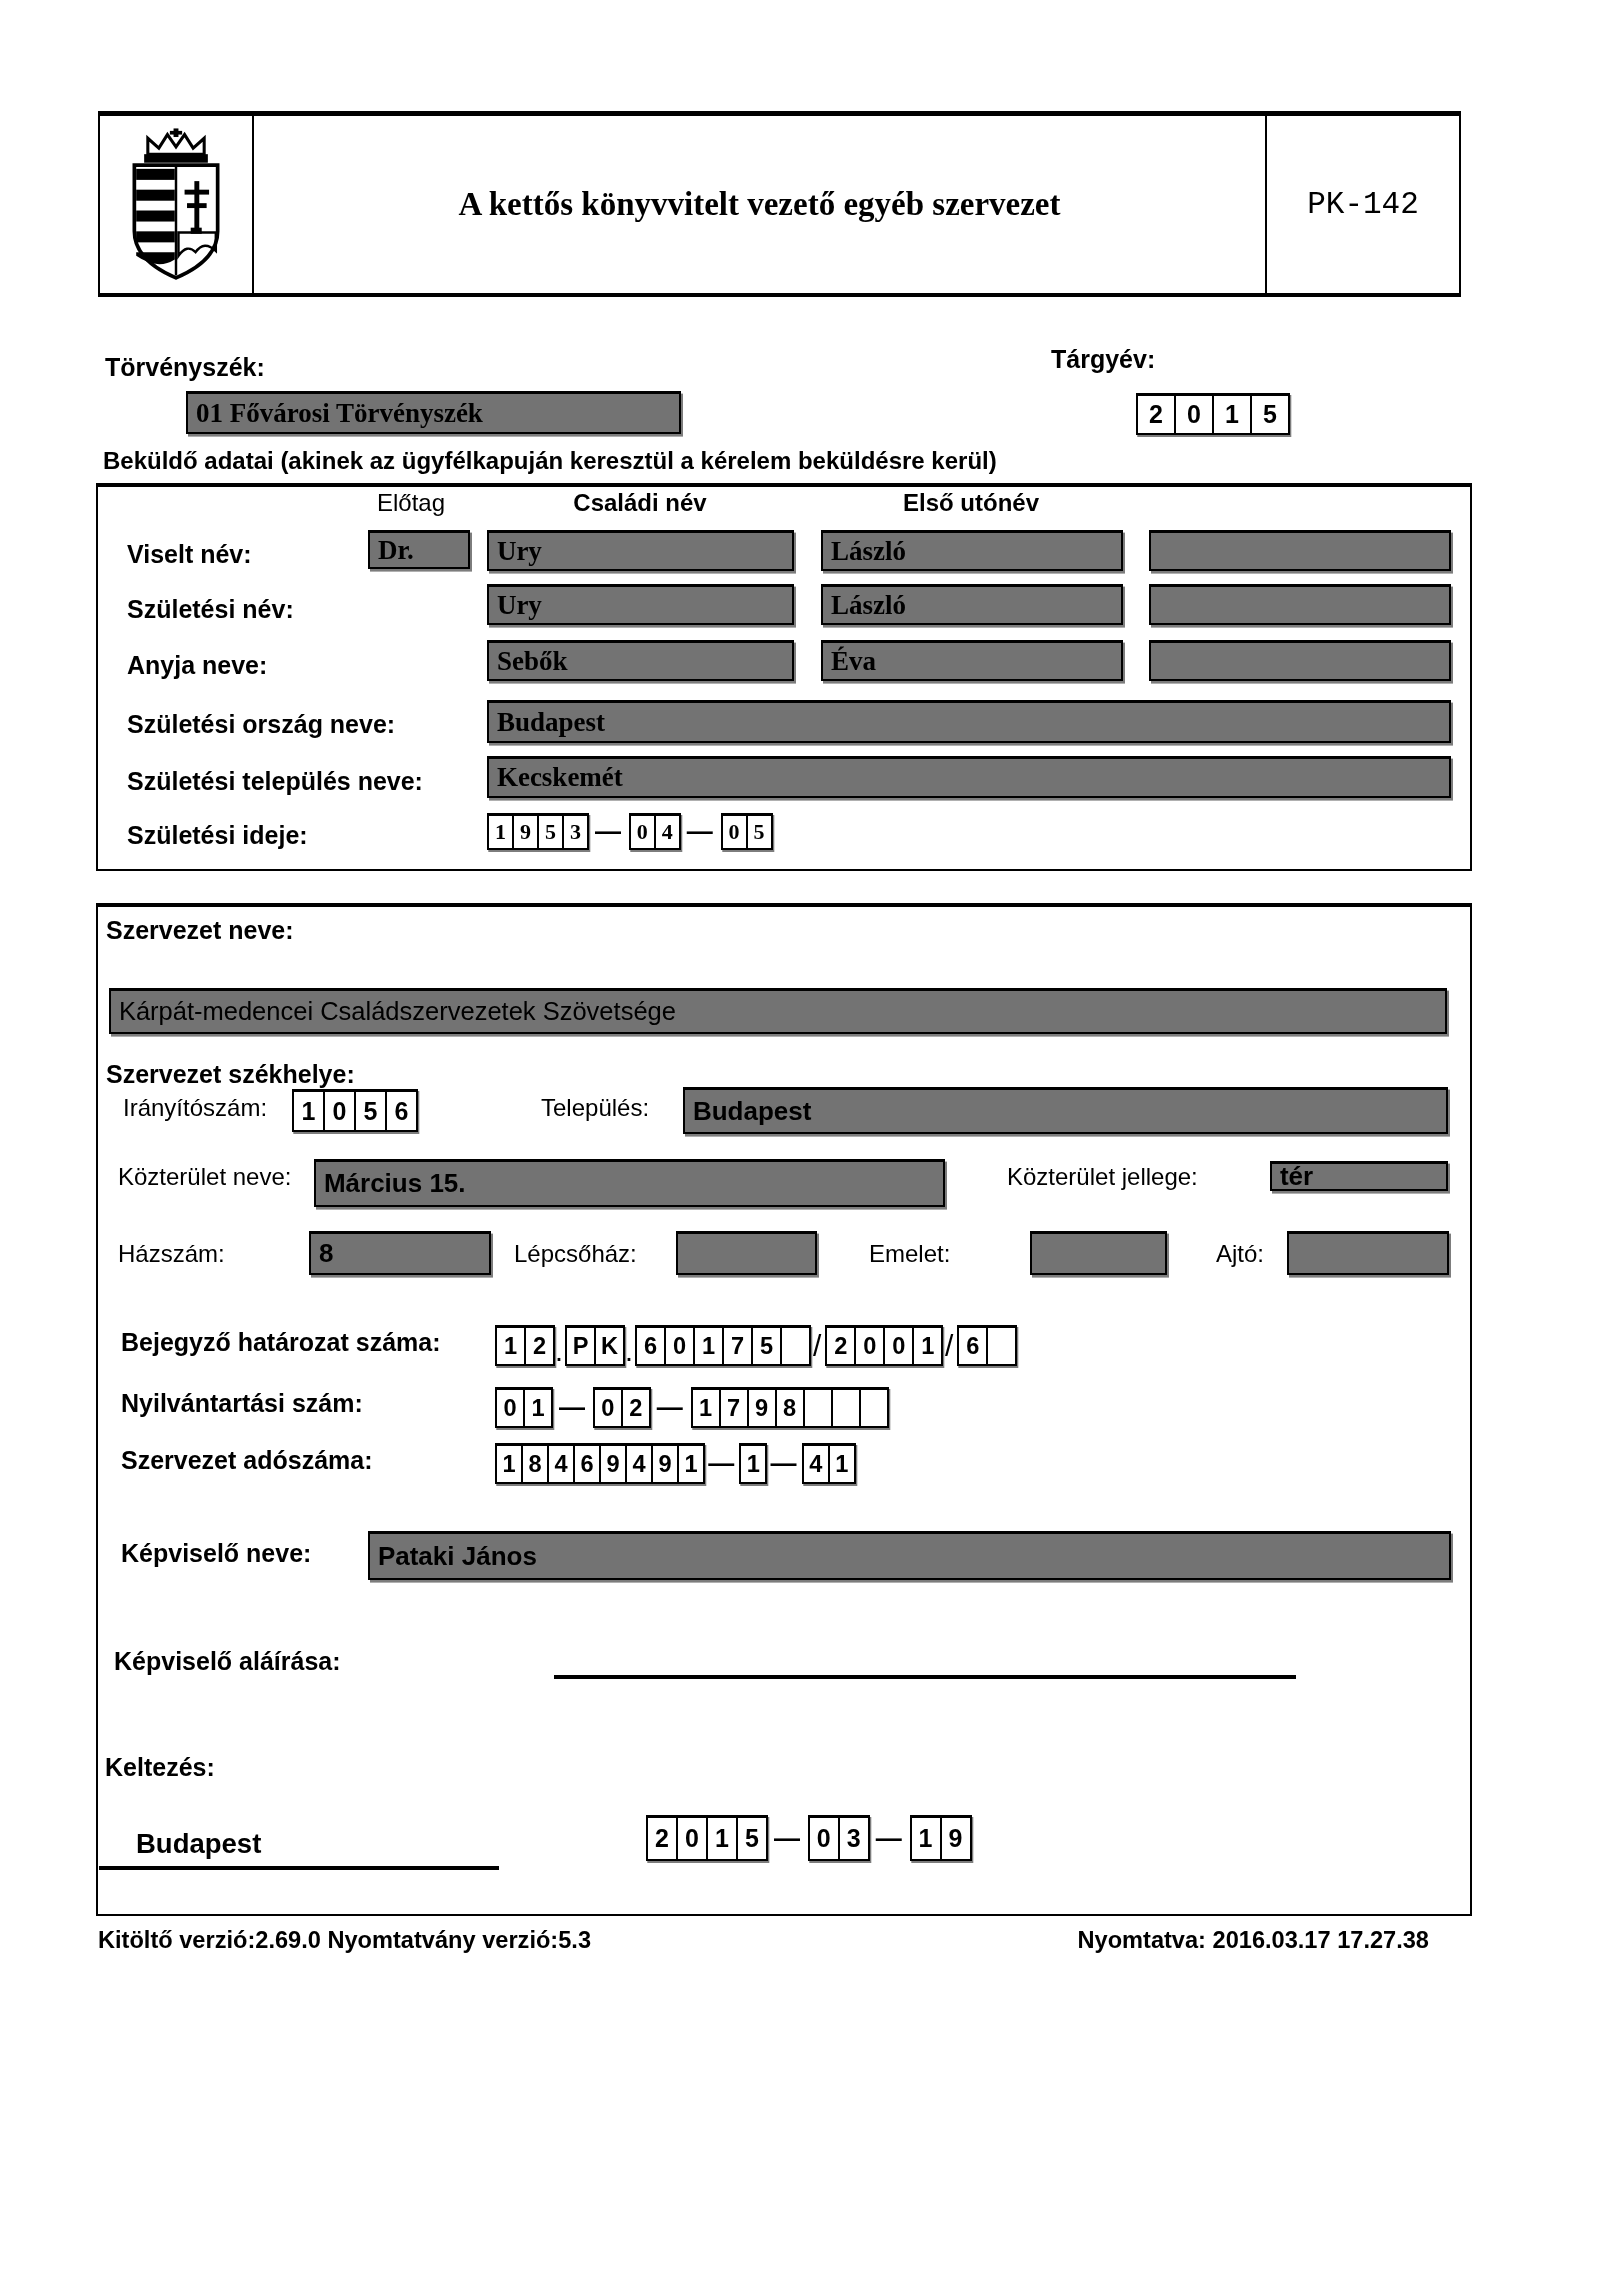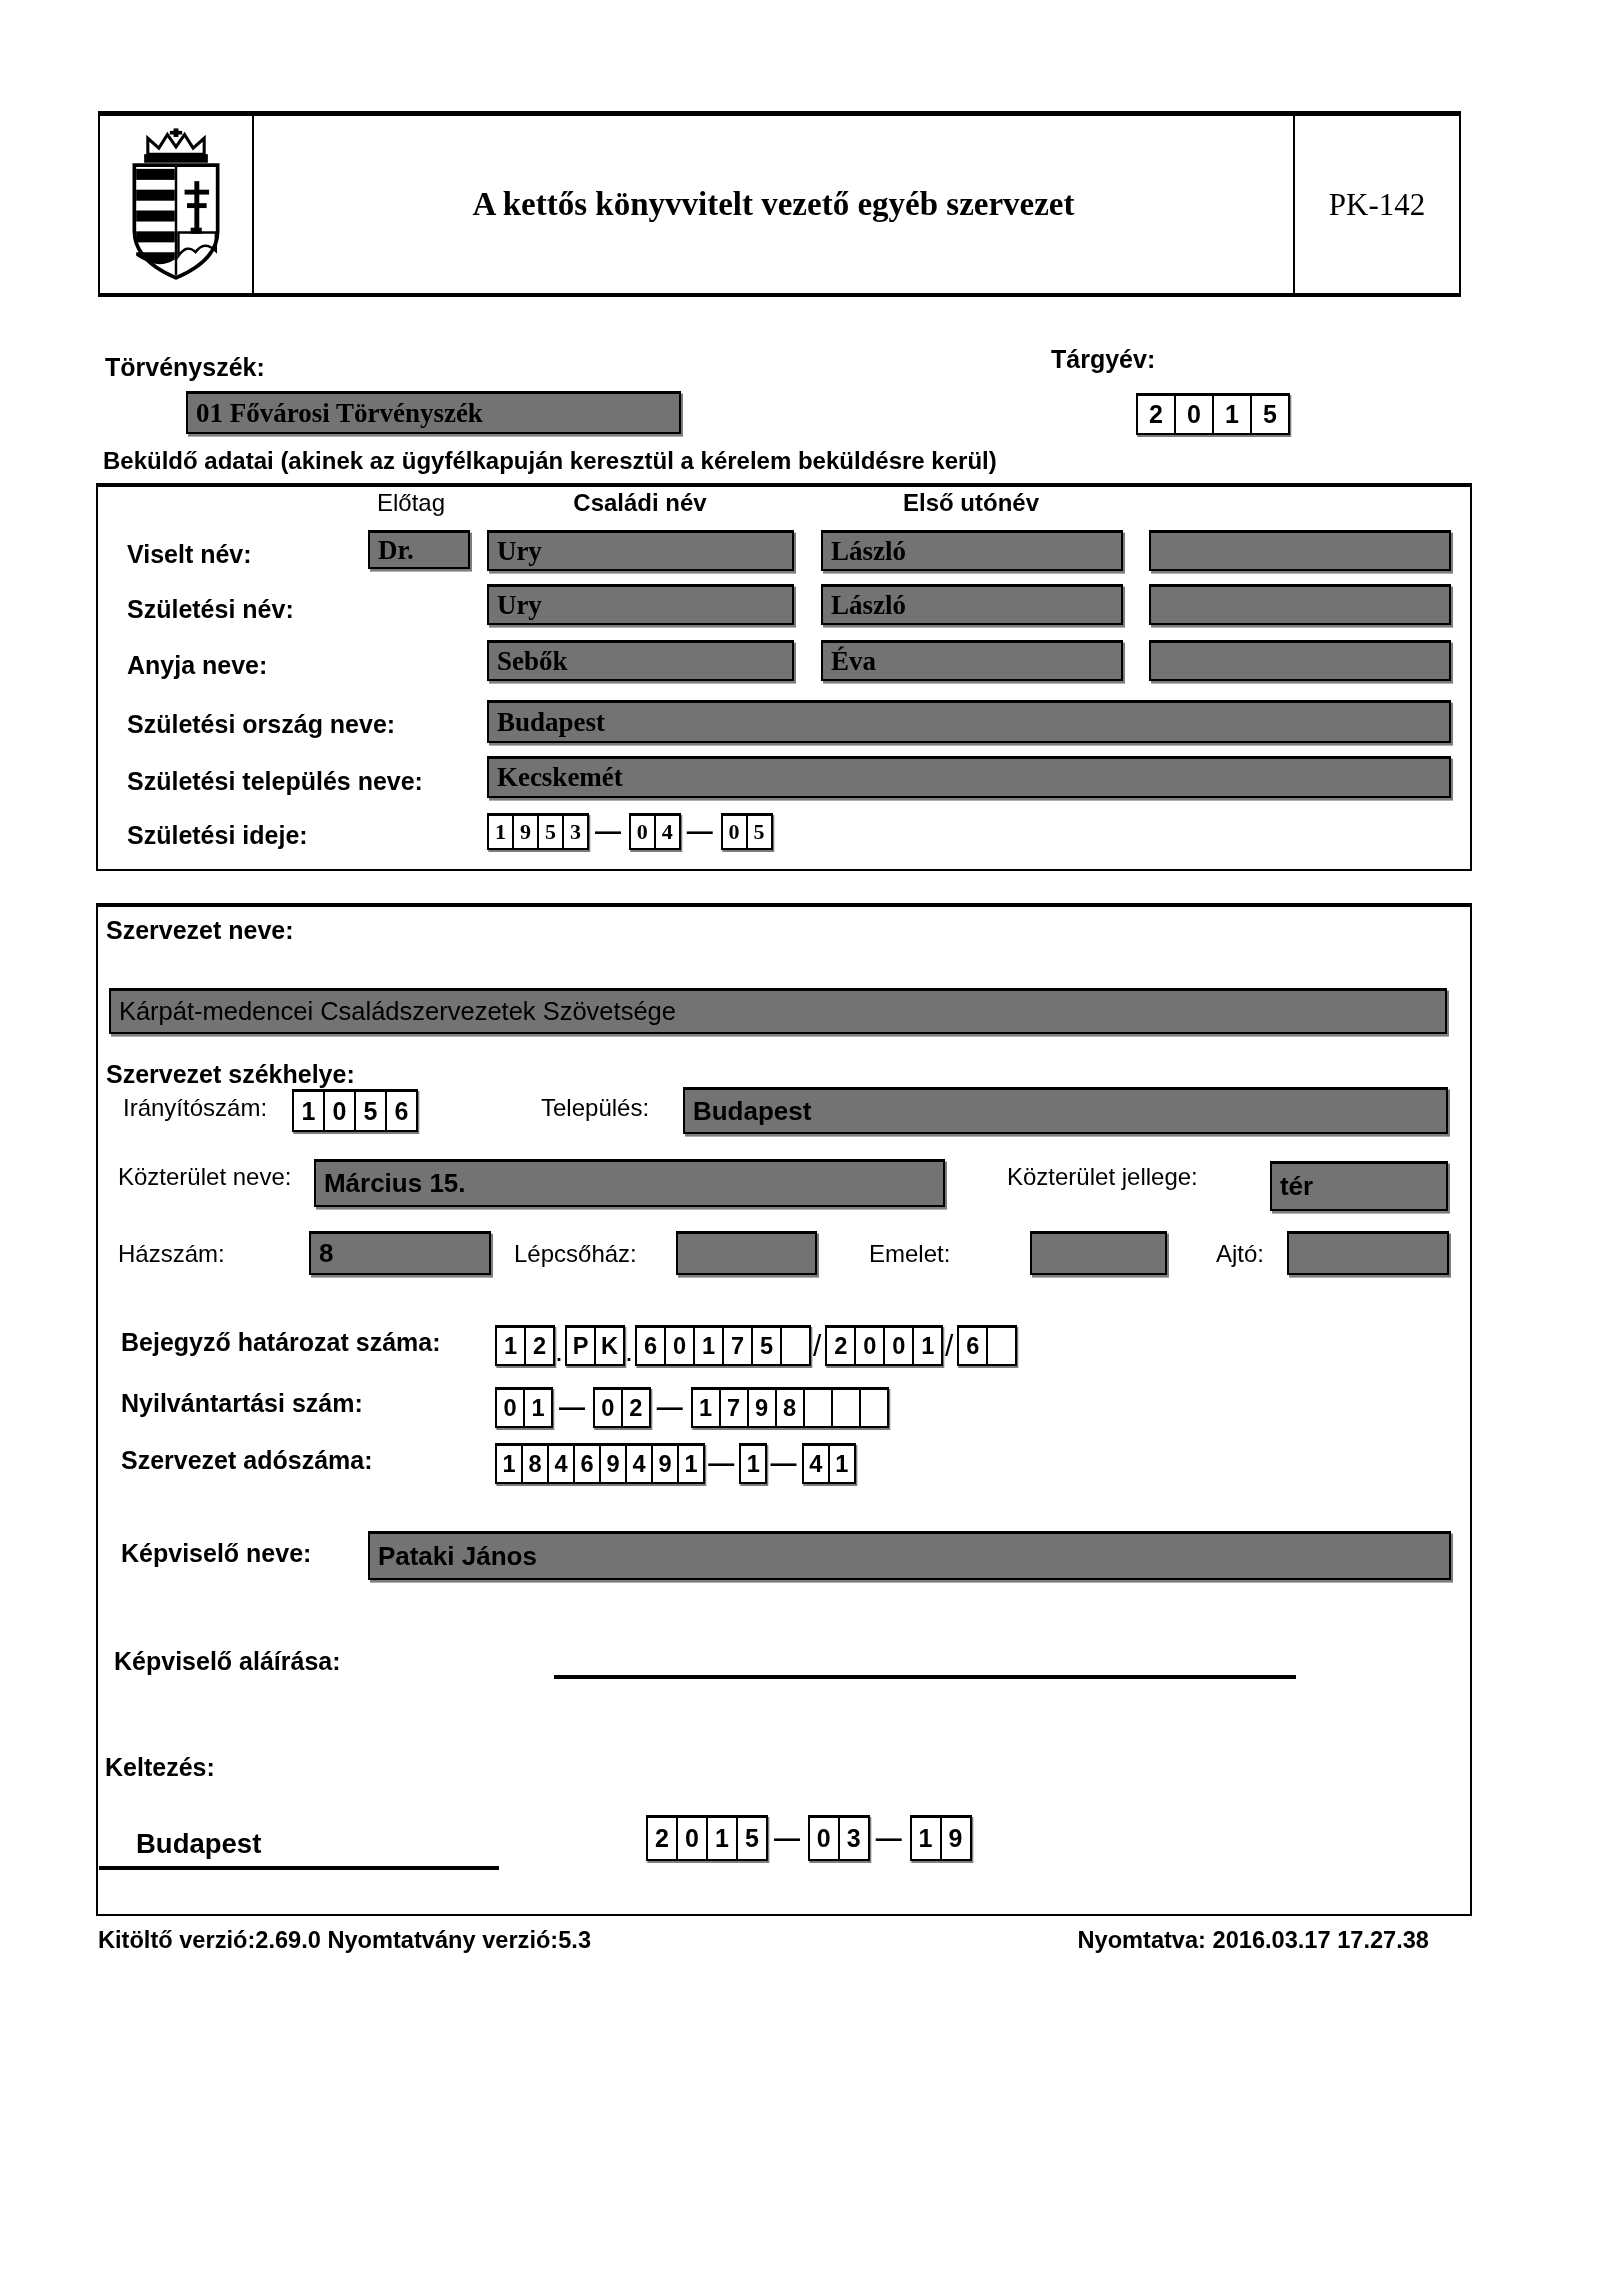--- a/index.html
+++ b/index.html
@@ -25,21 +25,21 @@
   .dsep.slash{font-weight:normal;font-size:30px;padding:0 3.9px;}
   .hline{position:absolute;background:#000;height:3.9px;}
   
   .header-table{position:absolute;left:98px;top:111px;width:1363px;height:186px;
     border:2.6px solid #000;border-top-width:5.2px;border-bottom-width:4.6px;box-sizing:border-box;
     display:flex;background:#fff;}
   .hcell{display:flex;align-items:center;justify-content:center;}
   .hcell.logo{width:152px;border-right:2px solid #000;}
   .hcell.title{flex:1;border-right:2px solid #000;flex-direction:column;
     font-family:"Liberation Serif",serif;font-weight:bold;font-size:33px;line-height:1.18;text-align:center;}
-  .hcell.code{width:164px;font-family:Liberation Serif, serif;font-size:31px;}
+  .hcell.code{width:192px;font-family:Liberation Mono, monospace;font-size:31px;}
   .colhead{position:absolute;transform:translateX(-50%);font-size:24px;white-space:nowrap;}
 </style>
 </head>
 <body>
 
 <div id="page">
 
   <div class="header-table">
     <div class="hcell logo">
       <svg width="98" height="154" viewBox="0 0 160 250">
@@ -185,21 +185,21 @@
   <div class="lbl-reg" style="left:541px;top:1094px;">Település:</div>
   <div class="field" style="left:683px;top:1087px;width:765px;height:47px;">
     <span class="val-sans">Budapest</span>
   </div>
 
   <div class="lbl-reg" style="left:118px;top:1163px;">Közterület neve:</div>
   <div class="field" style="left:314px;top:1159px;width:631px;height:48px;">
     <span class="val-sans">Március 15.</span>
   </div>
   <div class="lbl-reg" style="left:1007px;top:1163px;">Közterület jellege:</div>
-  <div class="field" style="left:1270px;top:1161px;width:178px;height:50px;">
+  <div class="field" style="left:1270px;top:1161px;width:178px;height:30px;">
     <span class="val-sans">tér</span>
   </div>
 
   <div class="lbl-reg" style="left:118px;top:1240px;">Házszám:</div>
   <div class="field" style="left:309px;top:1231px;width:182px;height:44px;">
     <span class="val-sans">8</span>
   </div>
   <div class="lbl-reg" style="left:514px;top:1240px;">Lépcsőház:</div>
   <div class="field" style="left:676px;top:1231px;width:141px;height:44px;">
     <span class="val-sans"></span>

